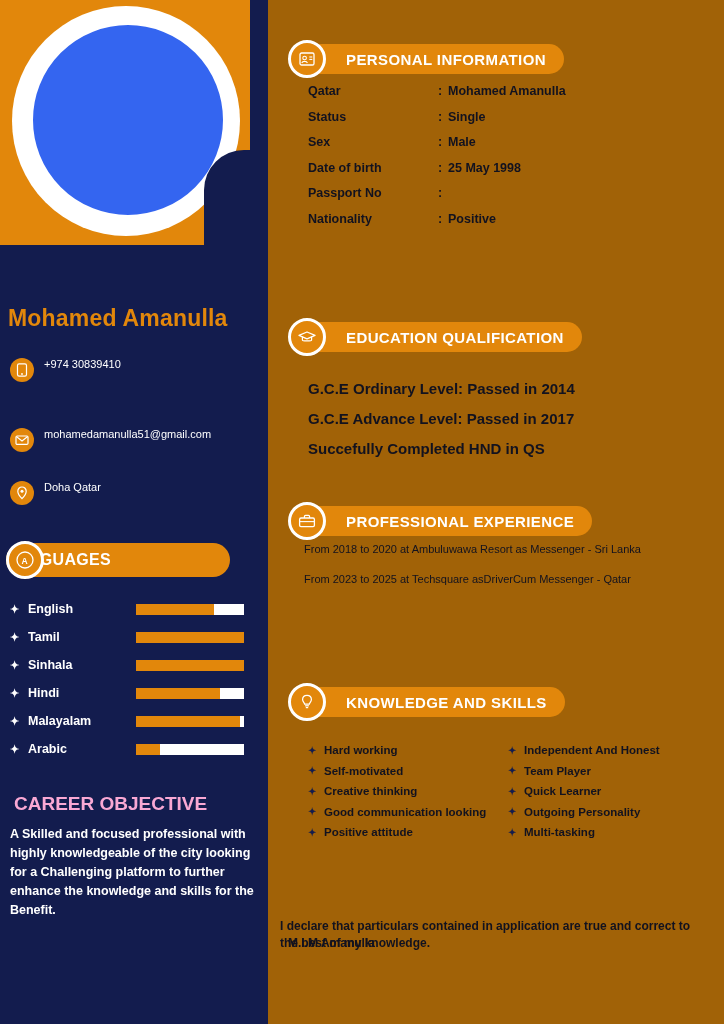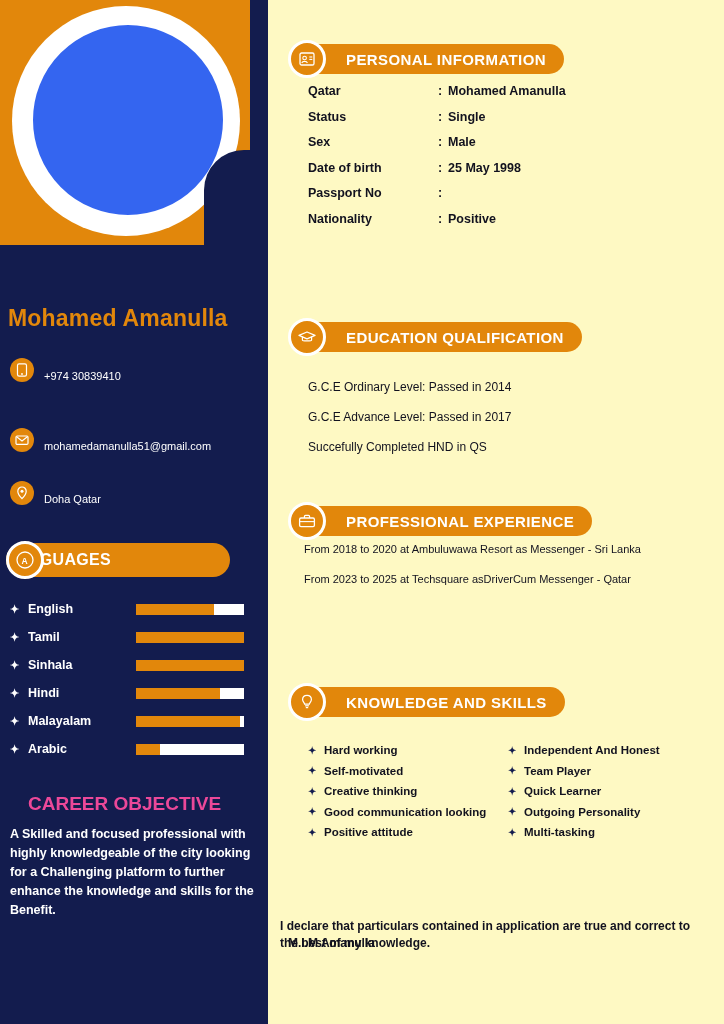--- a/index.html
+++ b/index.html
@@ -70,21 +70,21 @@
     font-weight: bold;
     letter-spacing: 0.2px;
   }
 
   
   .contact {
     position: absolute;
     left: 10px;
     width: 258px;
     display: flex;
-    align-items: flex-end;
+    align-items: flex-start;
     gap: 10px;
     color: #ffffff;
     font-size: 11px;
   }
   .contact.c1 { top: 358px; }
   .contact.c2 { top: 428px; }
   .contact.c3 { top: 481px; }
   .cicon {
     width: 24px; height: 24px;
     border-radius: 50%;
@@ -135,37 +135,37 @@
   .bar {
     position: relative;
     width: 108px; height: 11px;
     background: #ffffff;
   }
   .bar .fill { position: absolute; left: 0; top: 0; height: 11px; background: #e2870b; }
 
   
   .career-title {
     position: absolute;
-    left: 28px; top: 793px;
-    color: #ec4899;
+    left: 14px; top: 793px;
+    color: #f9a8d4;
     font-size: 19px;
     font-weight: bold;
   }
   .career-body {
     position: absolute;
     left: 10px; top: 825px;
     width: 250px;
     color: #ffffff;
     font-size: 12.5px;
     font-weight: bold;
     line-height: 19px;
   }
 
   
-  .right { position: absolute; left: 268px; top: 0; width: 456px; height: 1024px; background: #fef9c3; }
+  .right { position: absolute; left: 268px; top: 0; width: 456px; height: 1024px; background: #a16207; }
 
   .sec-head {
     position: absolute;
     left: 24px;
     height: 30px;
     background: #e2870b;
     border-radius: 15px;
     display: flex; align-items: center;
   }
   .sec-head .badge {
@@ -191,21 +191,21 @@
   #sec-personal { top: 44px; }
   .pi { position: absolute; left: 40px; top: 84px; width: 400px; }
   .pi-row { display: flex; height: 25.5px; font-size: 12.5px; font-weight: bold; color: #12121f; }
   .pi-label { width: 130px; }
   .pi-colon { width: 10px; }
   .pi-value { flex: 1; }
 
   
   #sec-education { top: 322px; }
   .edu { position: absolute; left: 40px; top: 380px; width: 400px; }
-  .edu-row { height: 30px; font-size: 12px; font-weight: normal; color: #12121f; }
+  .edu-row { height: 30px; font-size: 15px; font-weight: bold; color: #12121f; }
 
   
   #sec-experience { top: 506px; }
   .exp { position: absolute; left: 36px; top: 543px; width: 410px; }
   .exp-row { height: 30px; font-size: 11px; color: #12121f; }
 
   
   #sec-skills { top: 687px; text-align: center; }
   .skills { position: absolute; left: 40px; top: 740px; width: 400px; display: flex; }
   .skills .col { width: 200px; }

